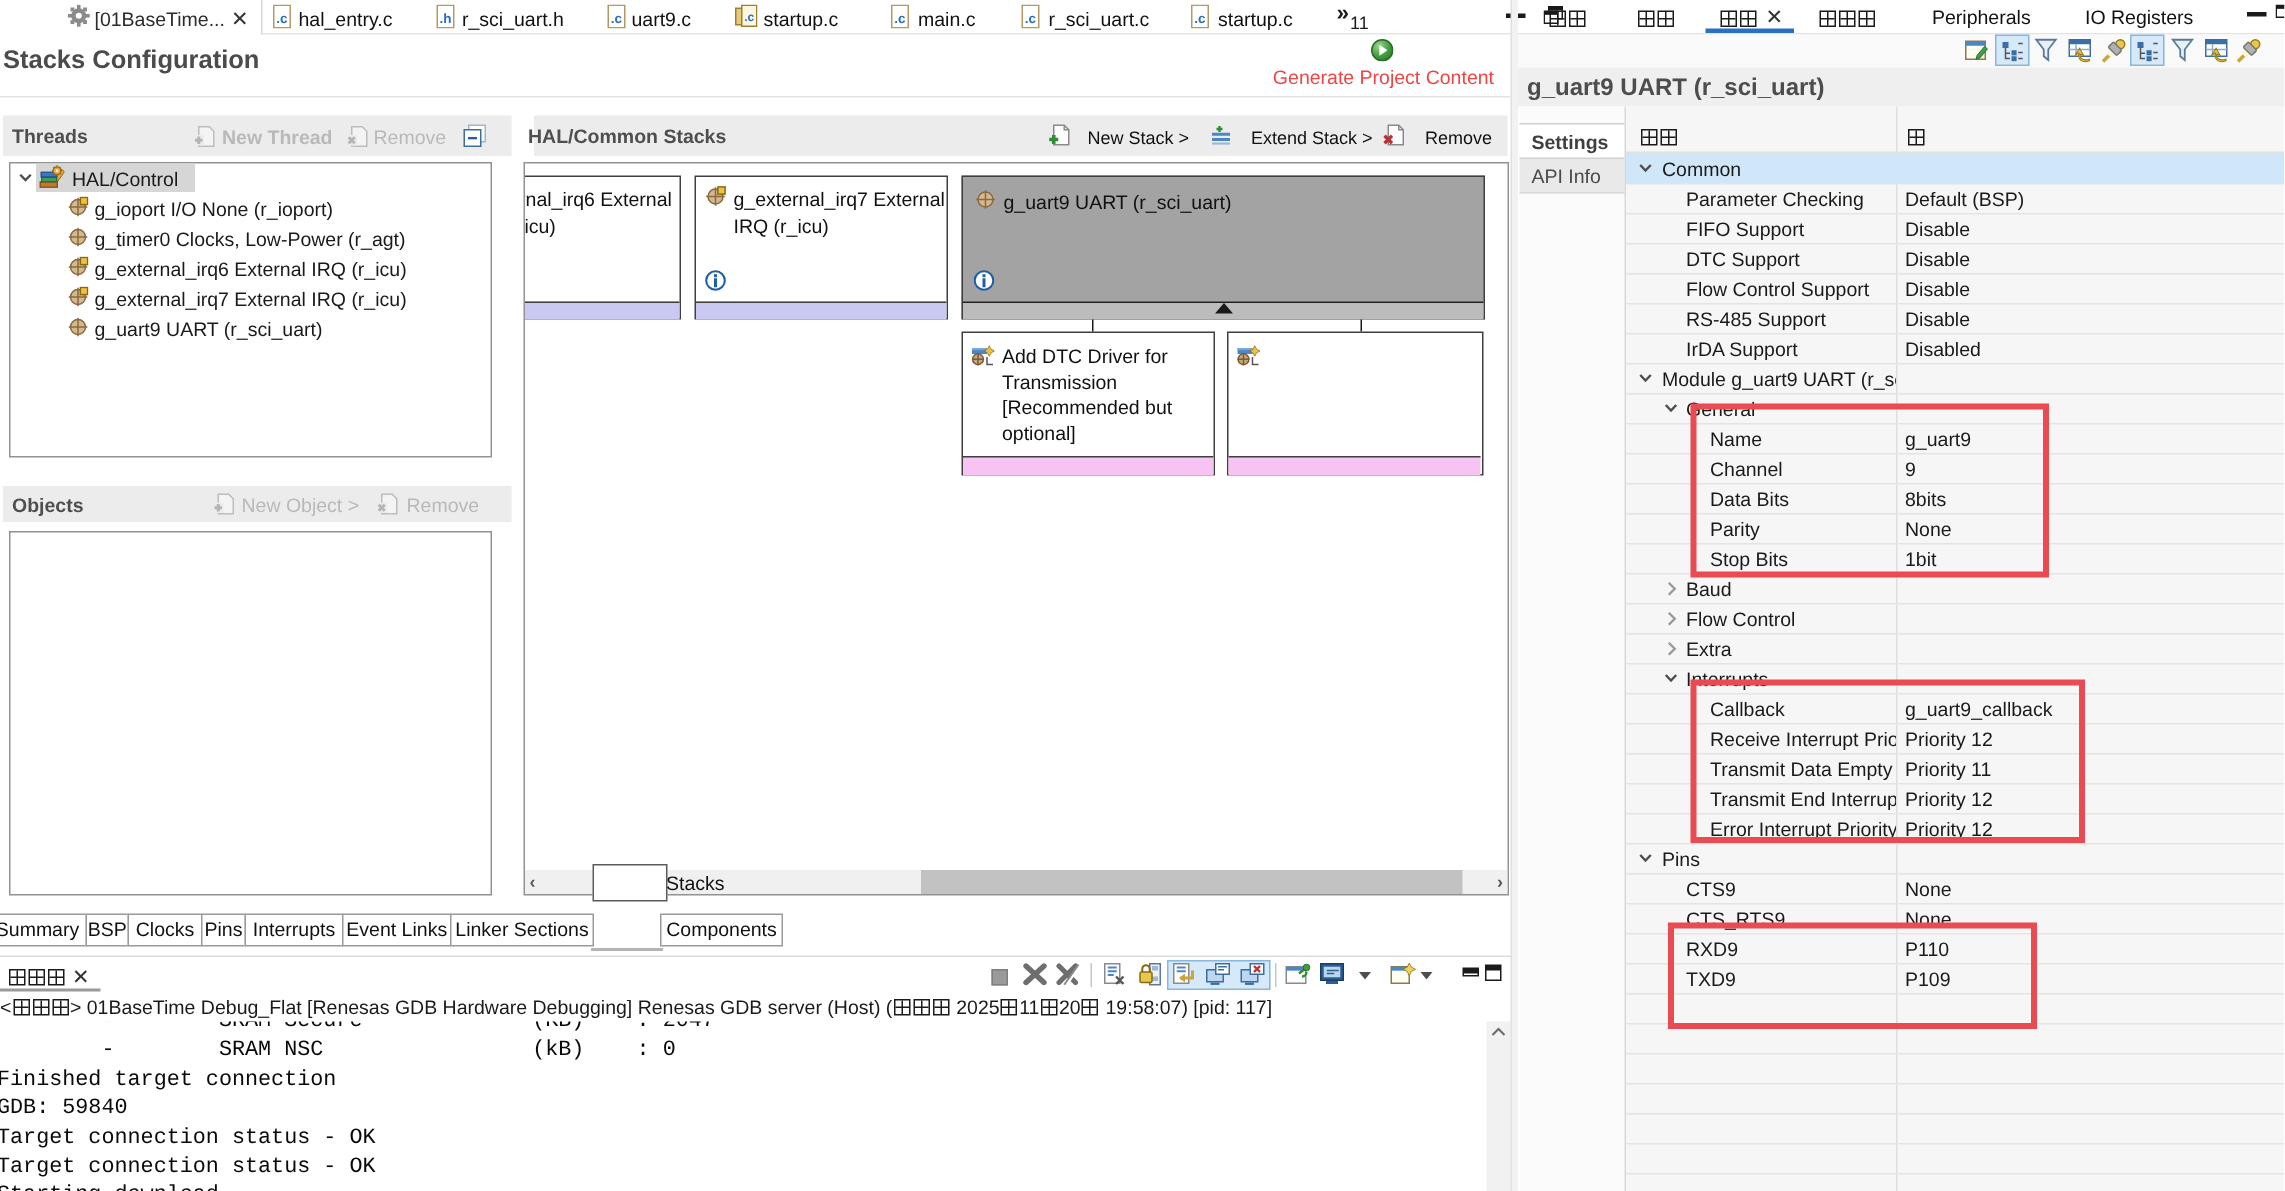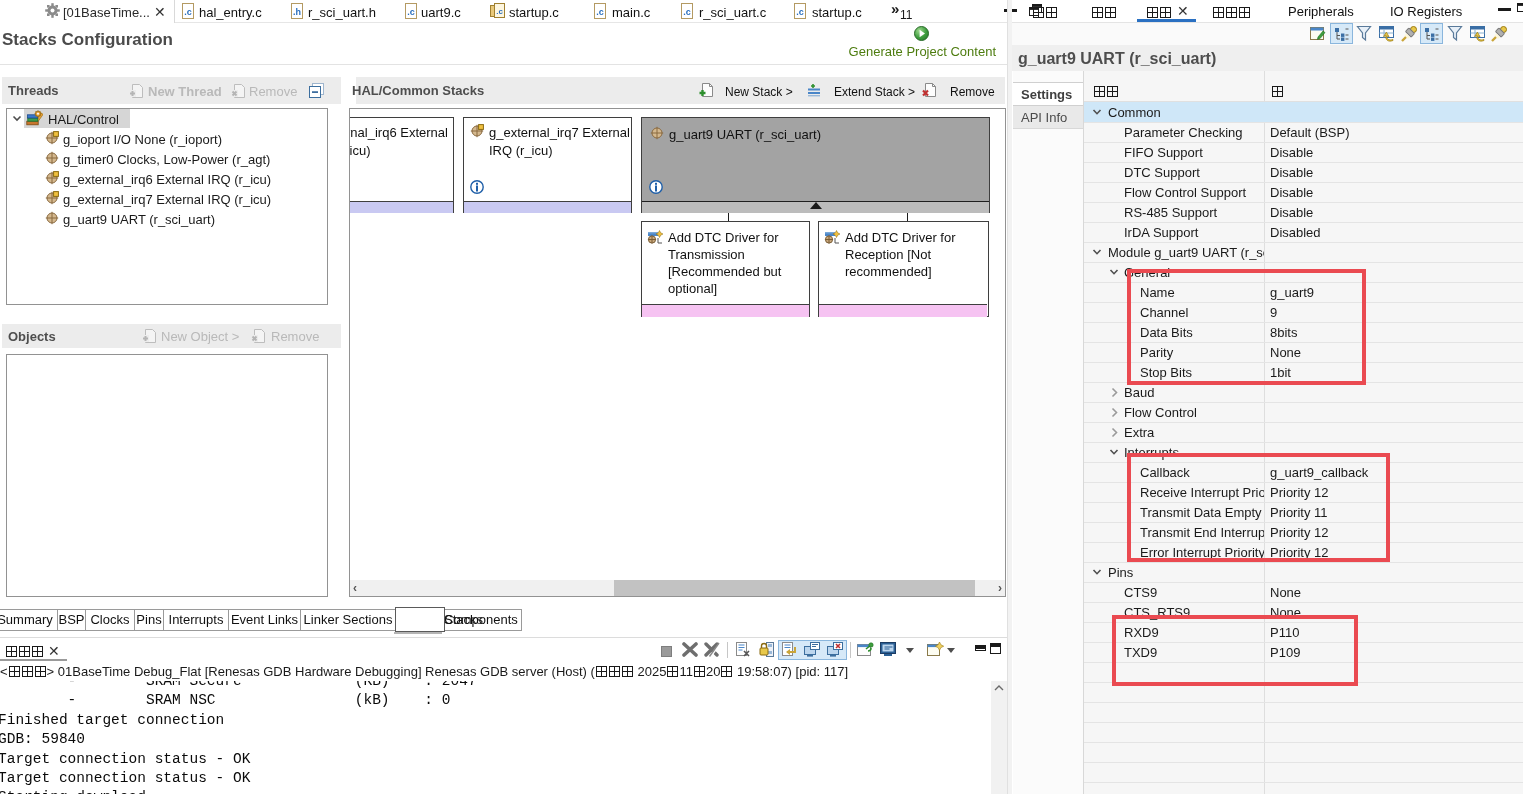--- a/index.html
+++ b/index.html
@@ -105,21 +105,21 @@
   <div class="abs" style="left:961px;top:9px;width:13px;height:3px;background:#1a1a1a;"></div>
   <svg class="abs" style="left:986px;top:4px;" width="14" height="13" viewBox="0 0 14 13">
     <rect x="3.5" y="0.5" width="9" height="8" fill="#fff" stroke="#1a1a1a"></rect>
     <rect x="3.5" y="0.5" width="9" height="2.4" fill="#1a1a1a"></rect>
     <rect x="0.5" y="3.5" width="9" height="8" fill="#fff" stroke="#1a1a1a"></rect>
     <rect x="0.5" y="3.5" width="9" height="2.4" fill="#1a1a1a"></rect>
   </svg>
 </div>
 
 <div class="abs b" style="left:2px;top:30px;font-size:17px;color:#4b4b4b;">Stacks Configuration</div>
-<div class="abs" style="left:800px;top:44px;width:196px;text-align:right;font-size:13px;color:#4d7c0f;white-space:nowrap;">Generate Project Content</div>
+<div class="abs" style="left:800px;top:44px;width:196px;text-align:right;font-size:13px;color:#ef4444;white-space:nowrap;">Generate Project Content</div>
 <svg class="abs" style="left:914px;top:26px;" width="15" height="15" viewBox="0 0 15 15">
   <defs>
       <radialGradient id="ggrn" cx="35%" cy="30%" r="80%">
         <stop offset="0%" stop-color="#9fd98f"></stop>
         <stop offset="60%" stop-color="#3f9e3f"></stop>
         <stop offset="100%" stop-color="#2c7d2c"></stop>
       </radialGradient>
     </defs>
   <circle cx="7.5" cy="7.5" r="7" fill="url(#ggrn)" stroke="#2a6b2a"></circle>
   <path d="M5.6 3.8 L11 7.5 L5.6 11.2 Z" fill="#fff"></path>
@@ -300,39 +300,38 @@
     <div class="stackbox" style="left:468px;top:112px;width:171px;height:96px;">
       <div class="abs" style="left:0;top:82px;width:168px;height:12px;background:#f6c3f2;border-top:1px solid #3f3f3f;"></div>
       <svg class="abs" style="left:5px;top:8px;" width="16" height="15" viewBox="0 0 16 15">
         <rect x="1" y="2" width="10" height="4" fill="#4a86c8"></rect>
         <rect x="1" y="2" width="10" height="1.4" fill="#7aa8d8"></rect>
         <circle cx="5" cy="9.5" r="3.6" fill="#c9a87c" stroke="#7a5c34"></circle>
           <path d="M5 5.5 v8 M1 9.5 h8" stroke="#7a5c34" stroke-width="1"></path>
         <path d="M12.5 0.5 l1.2 2.3 2.3 1.2 -2.3 1.2 -1.2 2.3 -1.2 -2.3 -2.3 -1.2 2.3 -1.2 z" fill="#f0c040" stroke="#8a6a10" stroke-width="0.5"></path>
         <path d="M11 8 v5 h4" fill="none" stroke="#555"></path>
       </svg>
-      <div class="abs" style="left:26px;top:7px;width:136px;font-size:13px;line-height:17px;">Add DTC Driver for Reception [Not recommended]</div>
     </div>
 
     <div class="abs" style="left:0px;top:471px;width:655px;height:16px;background:#f0f0f0;">
       <div class="abs" style="left:3px;top:1px;color:#555;font-size:12px;font-weight:bold;">‹</div>
       <div class="abs" style="right:3px;top:1px;color:#555;font-size:12px;font-weight:bold;">›</div>
       <div class="abs" style="left:264px;top:0px;width:361px;height:16px;background:#c2c2c2;"></div>
     </div>
   </div>
 </div>
 <div id="bottomtabs">
   <div class="tabb" style="left:-8px;top:609px;width:66px;height:22px;">Summary</div>
   <div class="tabb" style="left:57px;top:609px;width:29px;height:22px;">BSP</div>
   <div class="tabb" style="left:85px;top:609px;width:50px;height:22px;">Clocks</div>
   <div class="tabb" style="left:134px;top:609px;width:30px;height:22px;">Pins</div>
   <div class="tabb" style="left:163px;top:609px;width:66px;height:22px;">Interrupts</div>
   <div class="tabb" style="left:228px;top:609px;width:73px;height:22px;">Event Links</div>
   <div class="tabb" style="left:300px;top:609px;width:96px;height:22px;">Linker Sections</div>
-  <div class="tabb" style="left:395px;top:607px;width:46px;height:25px;border-color:#5a5a5a;line-height:23px;z-index:2;padding-left:48px;">Stacks</div>
+  <div class="tabb" style="left:395px;top:576px;width:46px;height:25px;border-color:#5a5a5a;line-height:23px;z-index:2;padding-left:48px;">Stacks</div>
   <div class="abs" style="left:394px;top:632px;width:48px;height:2px;background:#b5b5b5;"></div>
   <div class="tabb" style="left:440px;top:609px;width:82px;height:22px;">Components</div>
 </div>
 <div id="console">
   <div class="abs" style="left:0;top:637px;width:1010px;height:1px;background:#dcdcdc;"></div>
 
   <div class="abs" style="left:5px;top:644px;font-size:13px;"><span class="cj"></span><span class="cj"></span><span class="cj"></span></div>
   <div class="abs" style="left:48px;top:643px;font-size:14px;color:#333;">✕</div>
   <div class="abs" style="left:0;top:659px;width:67px;height:2px;background:#9a9a9a;"></div>
 

